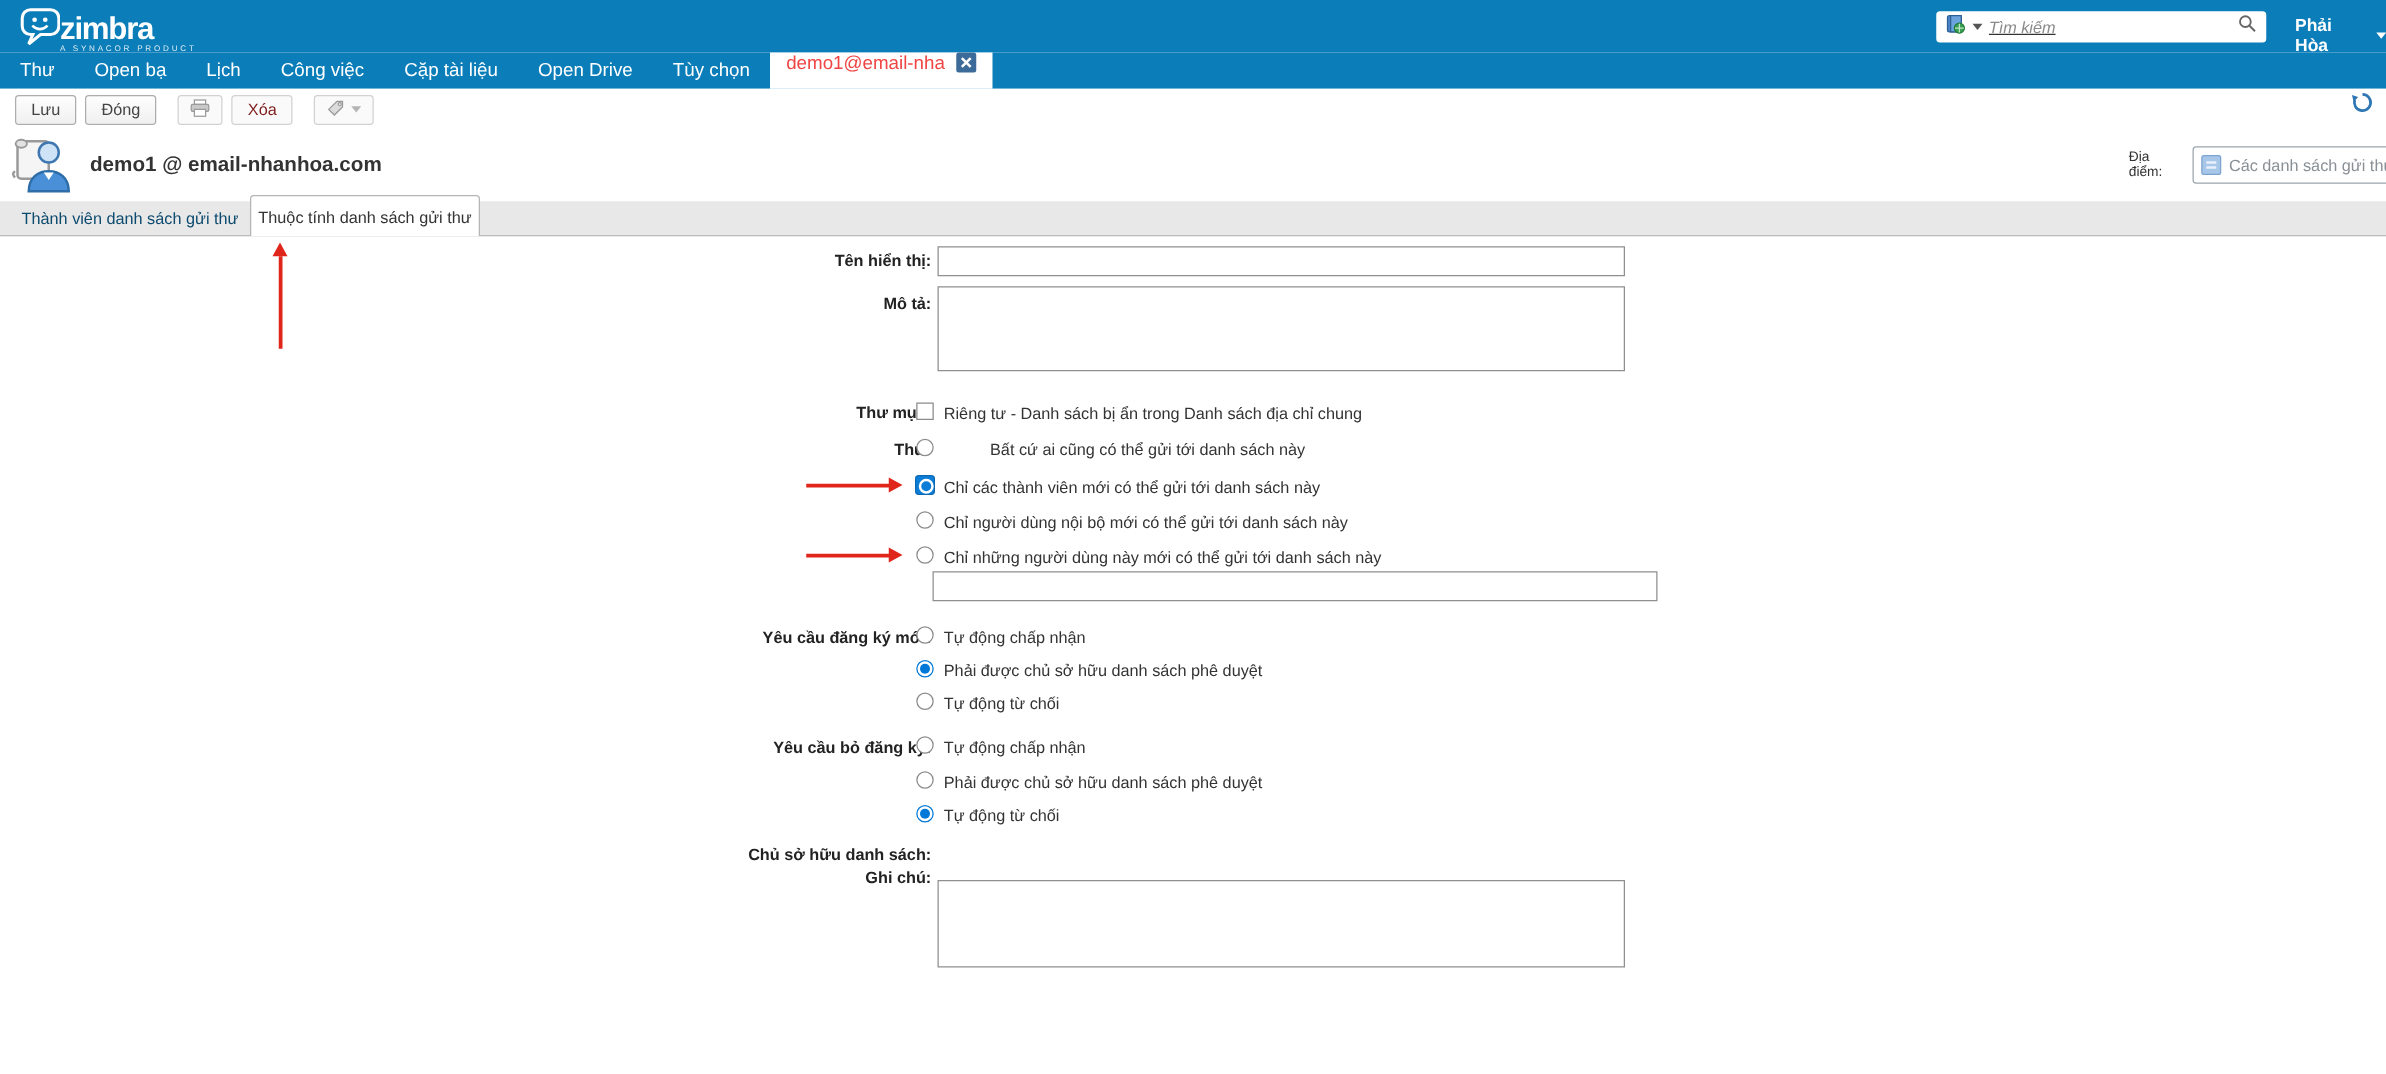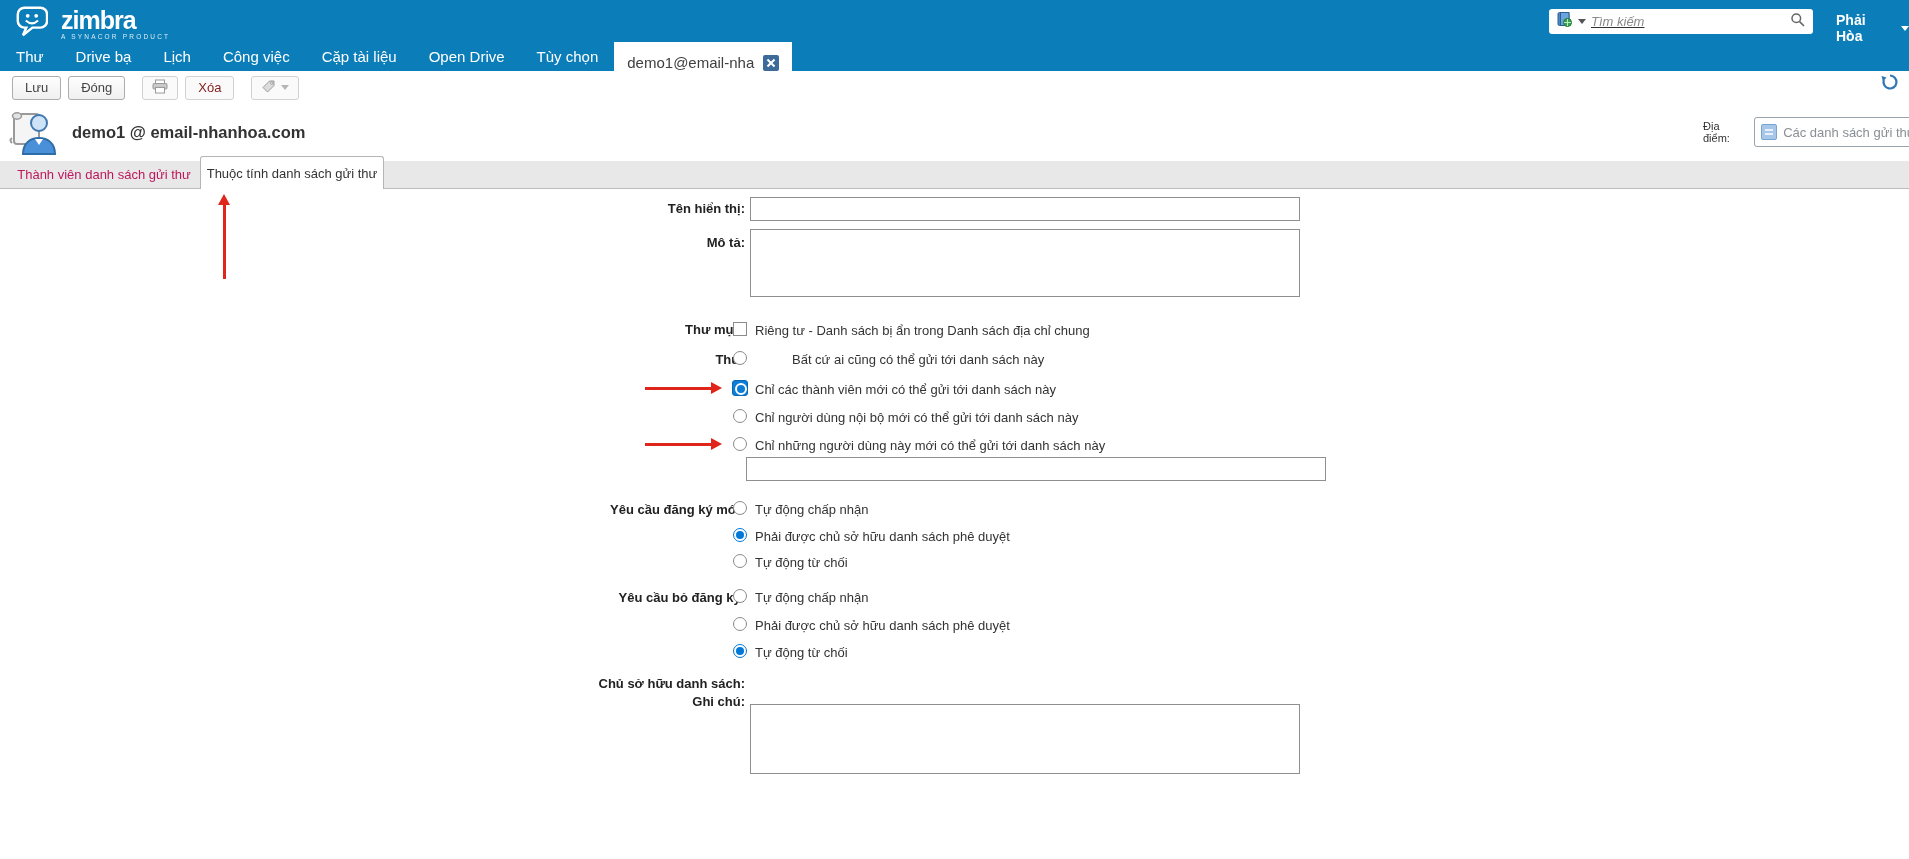--- a/index.html
+++ b/index.html
@@ -1,39 +1,39 @@
 <!DOCTYPE html>
 <html><head>
 <meta charset="utf-8">
 <style>
   * { box-sizing: border-box; margin: 0; padding: 0; }
   html,body { width:1909px; height:859px; overflow:hidden; background:#fff;
     font-family:"Liberation Sans","DejaVu Sans",sans-serif; color:#333; }
 
   
   .topbar { position:relative; height:42px; background:#0b7db8; }
-  .logo { position:absolute; left:14px; top:4px; display:flex; align-items:center; gap:13px; }
+  .logo { position:absolute; left:14px; top:4px; display:flex; align-items:flex-end; gap:0; }
   .logo-txt { display:flex; flex-direction:column; }
   .logo-name { color:#fff; font-weight:bold; font-size:25px; letter-spacing:-1px; line-height:26px; }
   .logo-tag { color:#fff; opacity:.85; font-size:6.5px; letter-spacing:2.2px; margin-top:0; }
 
   .searchbox { position:absolute; left:1549px; top:9px; width:264px; height:25px;
     background:#fff; border-radius:3px; display:flex; align-items:center; padding:0 7px; gap:5px;text-decoration:underline; }
   .searchbox input { flex:1; border:none; outline:none; font-style:italic; font-size:13px;
     color:#555; font-family:inherit; background:transparent; min-width:0; }
   .searchbox input::placeholder { color:#8a8a8a; font-style:italic; }
   .chev { width:0; height:0; border-left:4px solid transparent; border-right:4px solid transparent; border-top:5px solid #555; }
   .chev.white { border-top-color:#fff; }
 
   .usermenu { position:absolute; left:1836px; top:12px; display:flex; align-items:center; gap:7px; cursor:pointer; }
   .usermenu .uname { color:#fff; font-weight:bold; font-size:14px; }
 
   .navbar { position:relative; height:29px; background:#0b7db8; display:flex; align-items:stretch; }
   .nav-item { color:#fff; font-size:15px; line-height:29px; padding:0 16px; cursor:pointer; white-space:nowrap; }
-  .nav-active { background:#fff; color:#404040; display:flex; align-items:flex-end; gap:9px; padding:0 13px; font-size:15px; }
+  .nav-active { background:#fff; color:#ef4444; display:flex; align-items:flex-start; gap:9px; padding:0 13px; font-size:15px; }
   .tab-close { position:relative; width:16px; height:16px; background:#3c6b99; border-radius:2px; cursor:pointer; flex:none; }
   .tab-close::before,.tab-close::after { content:""; position:absolute; left:7px; top:3px; width:2px; height:10px; background:#fff; }
   .tab-close::before { transform:rotate(45deg); }
   .tab-close::after  { transform:rotate(-45deg); }
 
   
   .toolbar { position:relative; height:33px; background:#fff; display:flex; align-items:center; padding-left:12px; }
   .btn { height:24px; border:1px solid #adadad; border-radius:3px; background:linear-gradient(#fefefe,#f0f0f0);
     font-size:13px; color:#444; padding:0 12px; display:flex; align-items:center; gap:5px; cursor:pointer; margin-right:7px; }
   .btn.disabled { color:#7f1d1d; border-color:#d2d2d2; background:#fafafa; cursor:default; }
@@ -48,21 +48,21 @@
   .loc-label { font-size:11px; color:#333; }
   .loc-box { width:240px; height:30px; border:1px solid #9aa5ad; border-radius:3px; background:#fff;
     display:flex; align-items:center; gap:6px; padding:0 6px; overflow:hidden; }
   .loc-icon { width:16px; height:16px; flex:none; background:#a8c6e8; border:1px solid #7ba3cf; border-radius:2px; position:relative; }
   .loc-icon::after { content:""; position:absolute; left:3px; top:4px; width:8px; height:2px; background:#e8f1fb; box-shadow:0 4px 0 #e8f1fb; }
   .loc-text { font-size:13px; color:#888f95; white-space:nowrap; }
 
   
   .tabstrip { position:relative; height:28px; background:#e8e8e8; border-bottom:1px solid #bcbcbc; z-index:2; }
   .tab-members { position:absolute; left:0; top:0; width:208px; height:28px; line-height:28px;
-    text-align:center; font-size:13px; color:#be185d; cursor:pointer; }
+    text-align:center; font-size:13px; color:#0c4a6e; cursor:pointer; }
   .tab-props { position:absolute; left:200px; top:-5px; width:184px; height:33px; background:#fff;
     border:1px solid #b5b5b5; border-bottom:none; border-radius:3px 3px 0 0; text-align:center;
     line-height:34px; font-size:13px; color:#333; cursor:pointer; z-index:3; }
 
   
   .content { position:relative; height:671px; background:#fff; }
   .flabel { position:absolute; width:320px; left:425px; text-align:right; font-size:13px; font-weight:bold; color:#222; }
   .opttext { position:absolute; font-size:13px; color:#333; white-space:nowrap; }
   .tinput { position:absolute; left:750px; width:550px; height:24px; border:1px solid #8f8f8f;
     background:#fff; font-size:13px; color:#333; padding:0 5px; font-family:inherit; outline:none; }
@@ -125,21 +125,21 @@
   </div>
 
   <div class="usermenu">
     <span class="uname">Phải Hòa</span>
     <span class="chev white"></span>
   </div>
 </div>
 
 <div class="navbar">
   <span class="nav-item">Thư</span>
-  <span class="nav-item">Drive bạ</span>
+  <span class="nav-item">Open bạ</span>
   <span class="nav-item">Lịch</span>
   <span class="nav-item">Công việc</span>
   <span class="nav-item">Cặp tài liệu</span>
   <span class="nav-item">Open Drive</span>
   <span class="nav-item">Tùy chọn</span>
   <span class="nav-active">
     <span>demo1@email-nha</span>
     <span class="tab-close"></span>
   </span>
 </div>

